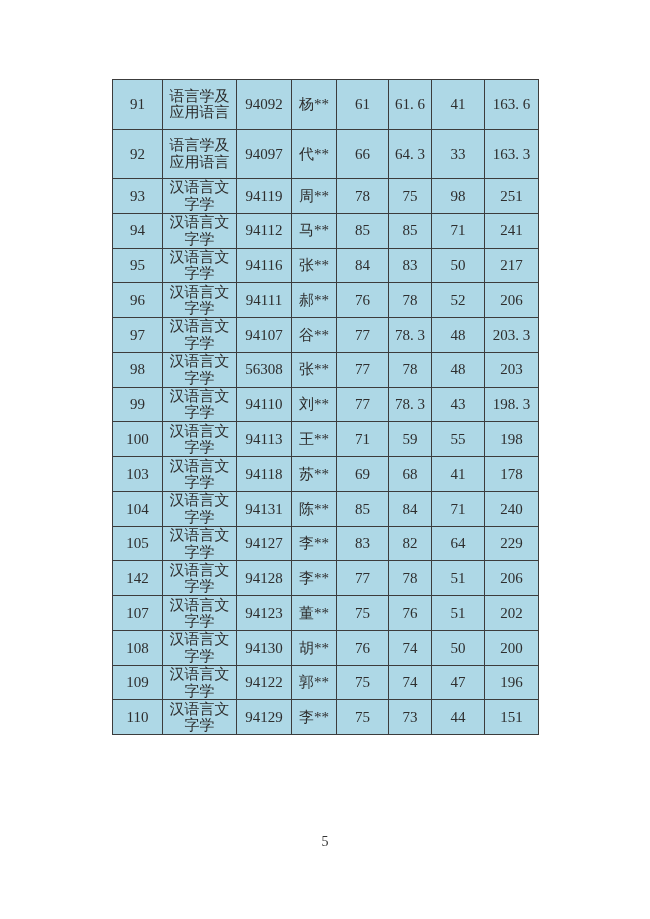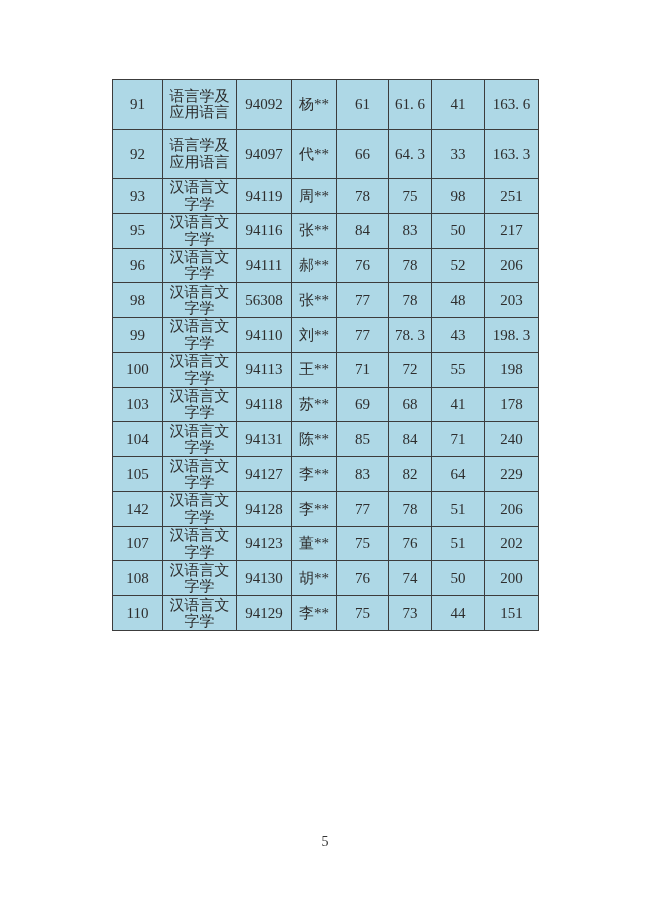--- a/index.html
+++ b/index.html
@@ -93,40 +93,60 @@
     <td>93</td>
     <td>汉语言文字学</td>
     <td>94119</td>
     <td>周**</td>
     <td>78</td>
     <td>75</td>
     <td>98</td>
     <td>251</td>
   </tr>
         <tr class="table-row">
+    <td>94</td>
+    <td>汉语言文字学</td>
+    <td>94112</td>
+    <td>马**</td>
+    <td>85</td>
+    <td>85</td>
+    <td>71</td>
+    <td>241</td>
+  </tr>
+        <tr class="table-row">
     <td>95</td>
     <td>汉语言文字学</td>
     <td>94116</td>
     <td>张**</td>
     <td>84</td>
     <td>83</td>
     <td>50</td>
     <td>217</td>
   </tr>
         <tr class="table-row">
     <td>96</td>
     <td>汉语言文字学</td>
     <td>94111</td>
     <td>郝**</td>
     <td>76</td>
     <td>78</td>
     <td>52</td>
     <td>206</td>
   </tr>
         <tr class="table-row">
+    <td>97</td>
+    <td>汉语言文字学</td>
+    <td>94107</td>
+    <td>谷**</td>
+    <td>77</td>
+    <td>78. 3</td>
+    <td>48</td>
+    <td>203. 3</td>
+  </tr>
+        <tr class="table-row">
     <td>98</td>
     <td>汉语言文字学</td>
     <td>56308</td>
     <td>张**</td>
     <td>77</td>
     <td>78</td>
     <td>48</td>
     <td>203</td>
   </tr>
         <tr class="table-row">
@@ -138,21 +158,21 @@
     <td>78. 3</td>
     <td>43</td>
     <td>198. 3</td>
   </tr>
         <tr class="table-row">
     <td>100</td>
     <td>汉语言文字学</td>
     <td>94113</td>
     <td>王**</td>
     <td>71</td>
-    <td>72</td>
+    <td>59</td>
     <td>55</td>
     <td>198</td>
   </tr>
         <tr class="table-row">
     <td>103</td>
     <td>汉语言文字学</td>
     <td>94118</td>
     <td>苏**</td>
     <td>69</td>
     <td>68</td>
@@ -203,20 +223,30 @@
     <td>108</td>
     <td>汉语言文字学</td>
     <td>94130</td>
     <td>胡**</td>
     <td>76</td>
     <td>74</td>
     <td>50</td>
     <td>200</td>
   </tr>
         <tr class="table-row">
+    <td>109</td>
+    <td>汉语言文字学</td>
+    <td>94122</td>
+    <td>郭**</td>
+    <td>75</td>
+    <td>74</td>
+    <td>47</td>
+    <td>196</td>
+  </tr>
+        <tr class="table-row">
     <td>110</td>
     <td>汉语言文字学</td>
     <td>94129</td>
     <td>李**</td>
     <td>75</td>
     <td>73</td>
     <td>44</td>
     <td>151</td>
   </tr>
       </tbody>

